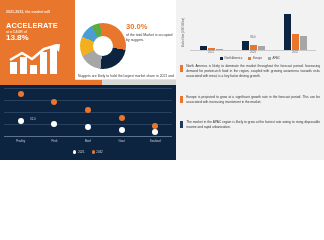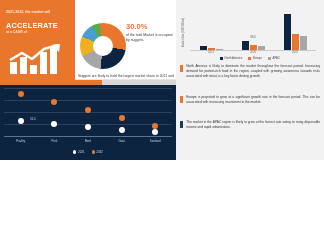--- a/index.html
+++ b/index.html
@@ -103,20 +103,21 @@
 </style>
 </head>
 <body>
 
 <div id="left-column">
 
   <div id="cagr-panel">
     <div id="cagr-lead">2021-2032, the market will</div>
     <div id="cagr-accelerate">ACCELERATE</div>
     <div id="cagr-mid">at a CAGR of</div>
+    <div id="cagr-value">13.8%</div>
     <svg id="growth-icon" viewBox="0 0 58 30">
       <rect x="2" y="18" width="7" height="12" fill="#ffffff"></rect>
       <rect x="12" y="13" width="7" height="17" fill="#ffffff"></rect>
       <rect x="22" y="21" width="7" height="9" fill="#ffffff"></rect>
       <rect x="32" y="8" width="7" height="22" fill="#ffffff"></rect>
       <rect x="42" y="2" width="7" height="28" fill="#ffffff"></rect>
       <path d="M2 16 L14 9 L24 15 L36 5 L50 1" stroke="#ffffff" stroke-width="2.6" fill="none" stroke-linejoin="round"></path>
       <path d="M44 1 L52 0 L51 8 Z" fill="#ffffff"></path>
     </svg>
   </div>

